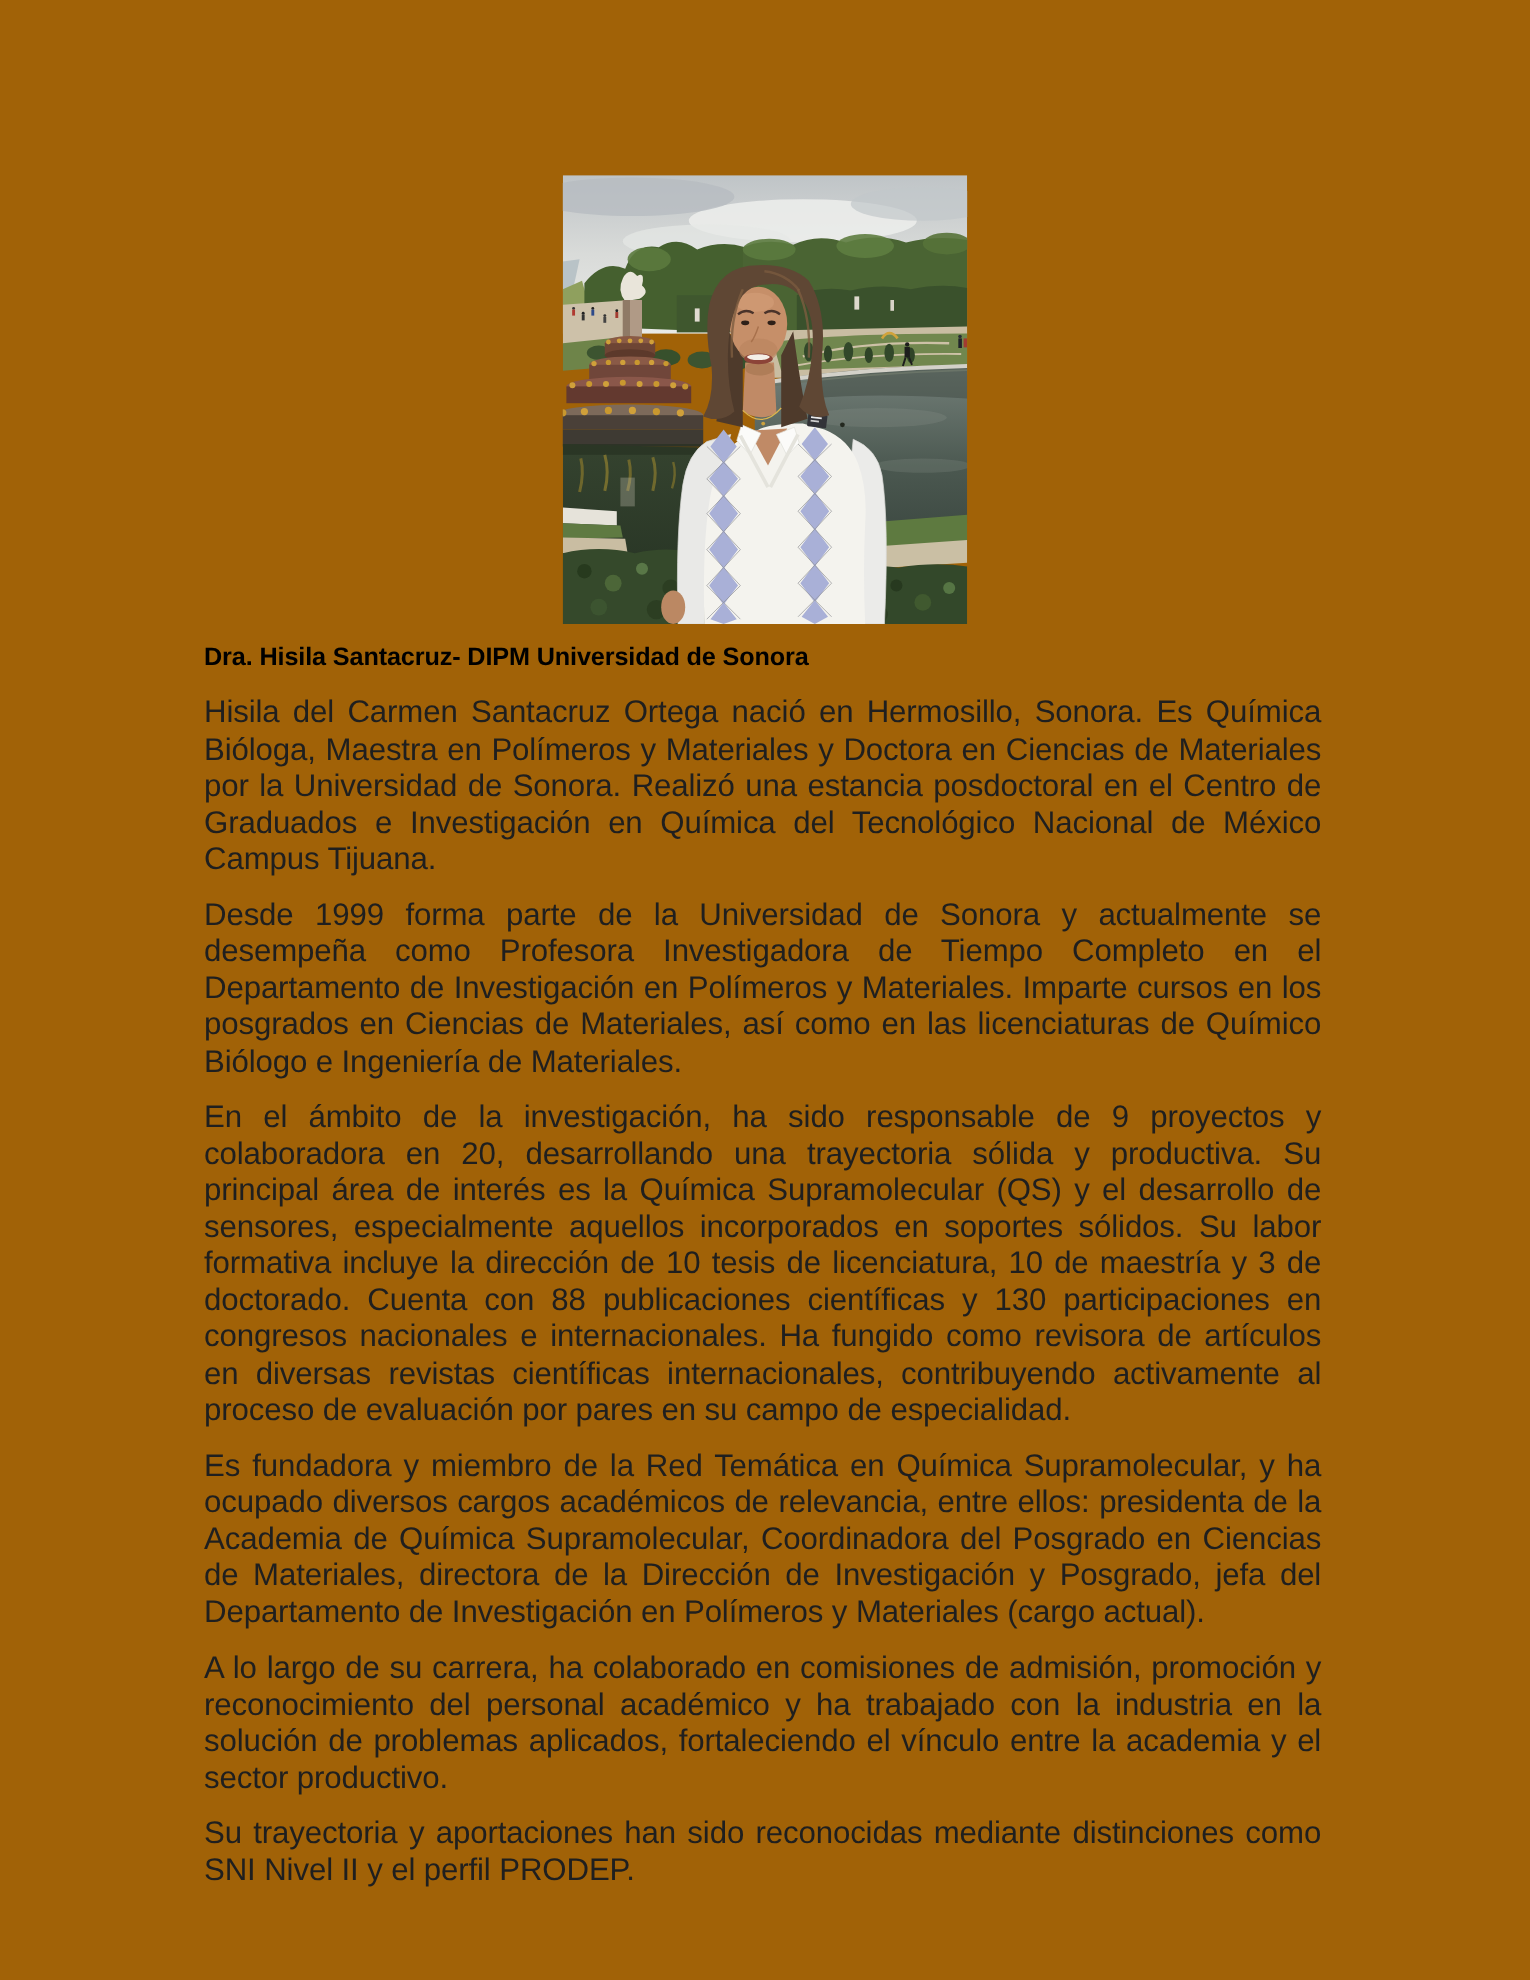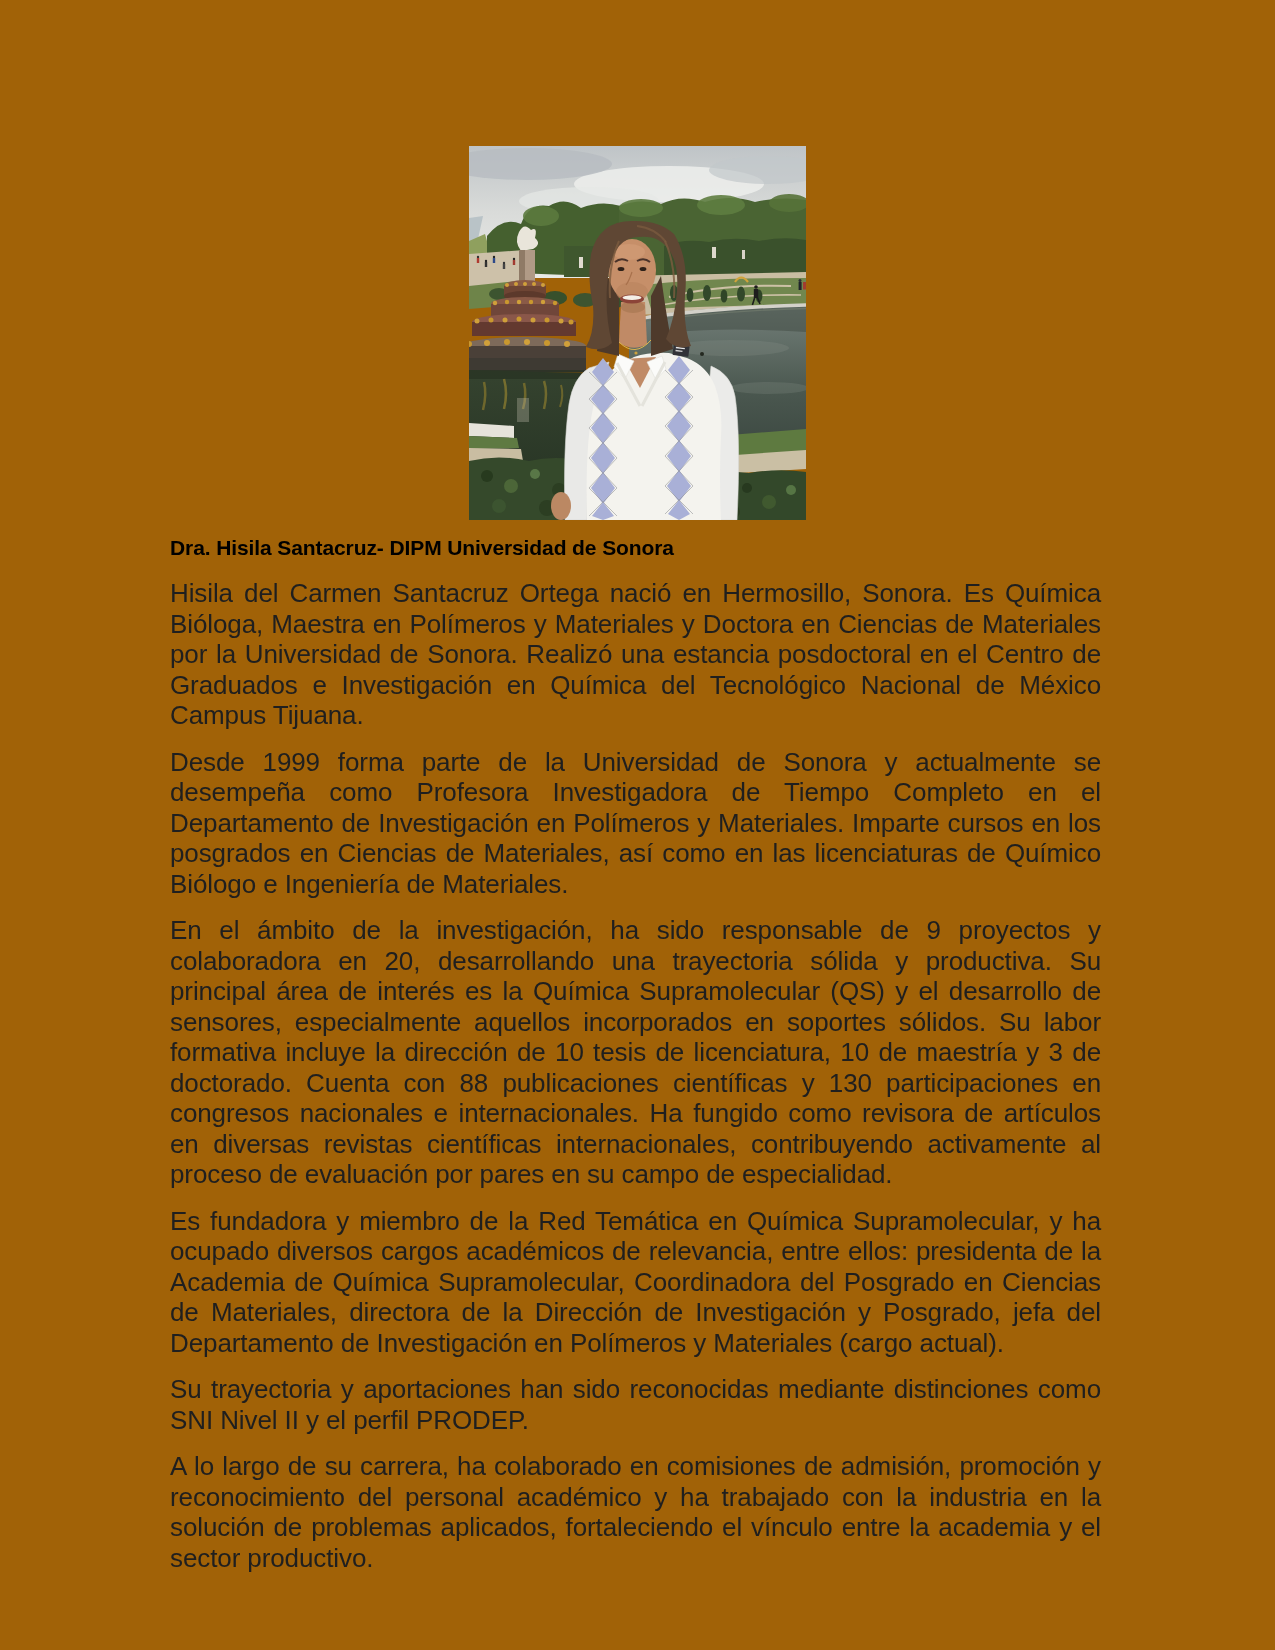--- a/index.html
+++ b/index.html
@@ -252,17 +252,17 @@
       <path d="M168,80 Q186,82 197,96" stroke="#7d5c40" stroke-width="2" fill="none" opacity="0.7"></path>
     </svg>
   </div>
 
   <div class="content">
     <h1 class="doc-title">Dra. Hisila Santacruz- DIPM Universidad de Sonora</h1>
     <p class="body-par">Hisila del Carmen Santacruz Ortega nació en Hermosillo, Sonora. Es Química Bióloga, Maestra en Polímeros y Materiales y Doctora en Ciencias de Materiales por la Universidad de Sonora. Realizó una estancia posdoctoral en el Centro de Graduados e Investigación en Química del Tecnológico Nacional de México Campus Tijuana.</p>
     <p class="body-par">Desde 1999 forma parte de la Universidad de Sonora y actualmente se desempeña como Profesora Investigadora de Tiempo Completo en el Departamento de Investigación en Polímeros y Materiales. Imparte cursos en los posgrados en Ciencias de Materiales, así como en las licenciaturas de Químico Biólogo e Ingeniería de Materiales.</p>
     <p class="body-par">En el ámbito de la investigación, ha sido responsable de 9 proyectos y colaboradora en 20, desarrollando una trayectoria sólida y productiva. Su principal área de interés es la Química Supramolecular (QS) y el desarrollo de sensores, especialmente aquellos incorporados en soportes sólidos. Su labor formativa incluye la dirección de 10 tesis de licenciatura, 10 de maestría y 3 de doctorado. Cuenta con 88 publicaciones científicas y 130 participaciones en congresos nacionales e internacionales. Ha fungido como revisora de artículos en diversas revistas científicas internacionales, contribuyendo activamente al proceso de evaluación por pares en su campo de especialidad.</p>
     <p class="body-par">Es fundadora y miembro de la Red Temática en Química Supramolecular, y ha ocupado diversos cargos académicos de relevancia, entre ellos: presidenta de la Academia de Química Supramolecular, Coordinadora del Posgrado en Ciencias de Materiales, directora de la Dirección de Investigación y Posgrado, jefa del Departamento de Investigación en Polímeros y Materiales (cargo actual).</p>
+    <p class="body-par">A lo largo de su carrera, ha colaborado en comisiones de admisión, promoción y reconocimiento del personal académico y ha trabajado con la industria en la solución de problemas aplicados, fortaleciendo el vínculo entre la academia y el sector productivo.</p>
     <p class="body-par">Su trayectoria y aportaciones han sido reconocidas mediante distinciones como SNI Nivel II y el perfil PRODEP.</p>
-    <p class="body-par">A lo largo de su carrera, ha colaborado en comisiones de admisión, promoción y reconocimiento del personal académico y ha trabajado con la industria en la solución de problemas aplicados, fortaleciendo el vínculo entre la academia y el sector productivo.</p>
   </div>
 
 </div>
 
 </body></html>

